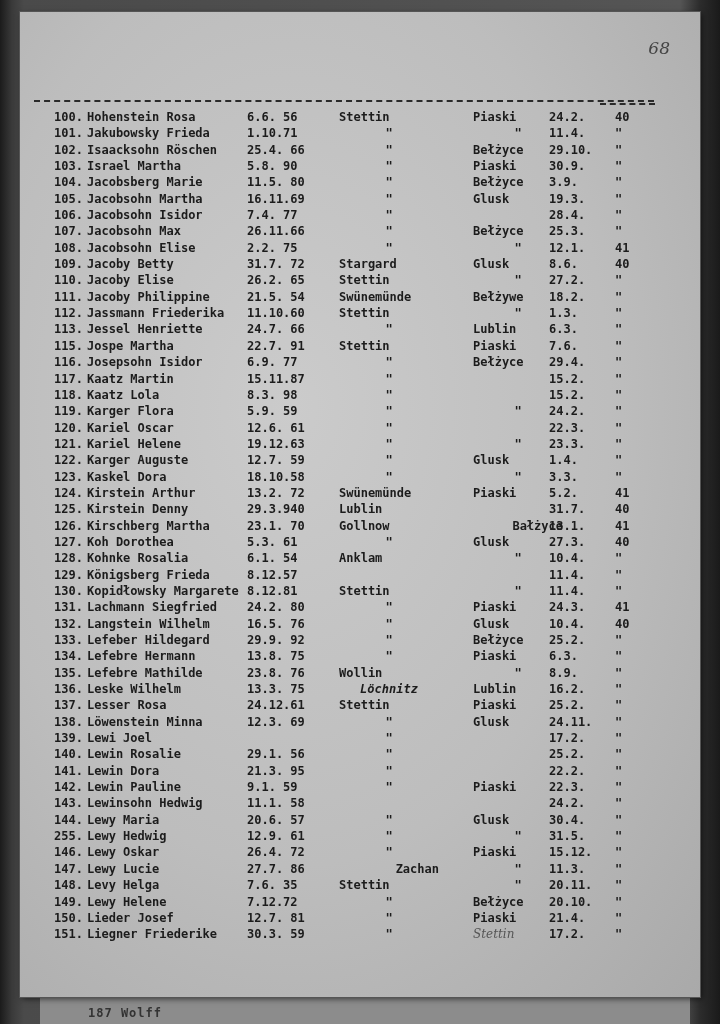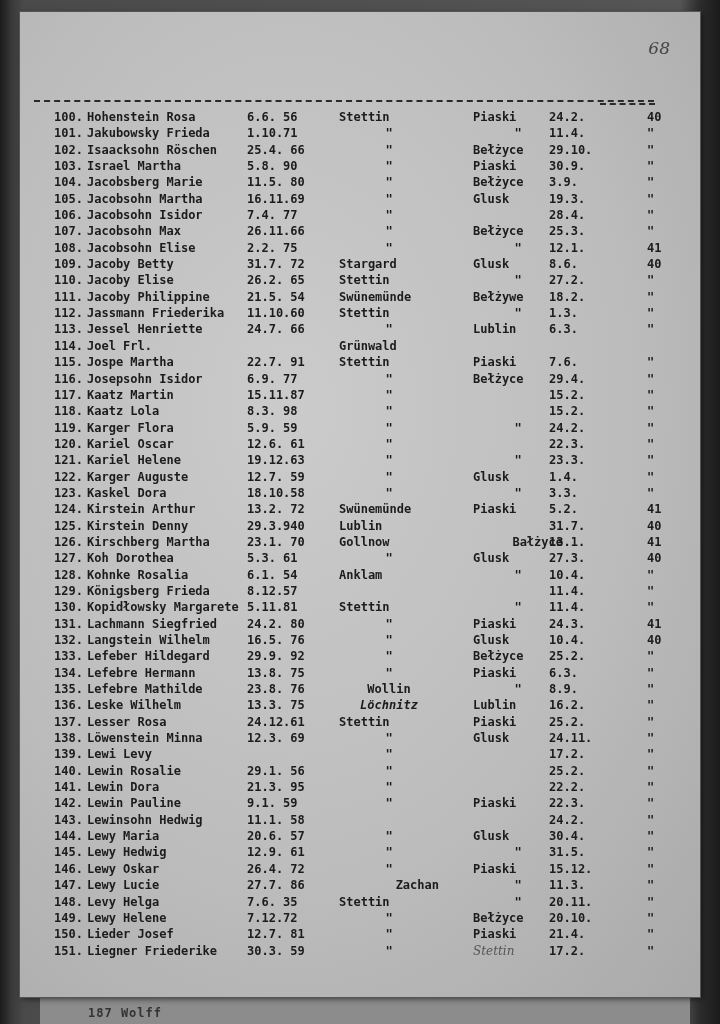--- a/index.html
+++ b/index.html
@@ -52,21 +52,21 @@
     font-size:12px; font-weight:bold; color:#1c1c1c;
     white-space:nowrap;
   }
   .row span { position:absolute; top:0; }
   .c-nr { left:14px; width:42px; text-align:right; }
   .c-name { left:60px; }
   .c-birth { left:220px; width:80px; text-align:left; }
   .c-prev { left:312px; width:100px; }
   .c-now { left:420px; width:90px;margin-left:26px; }
   .c-died-d { left:522px; width:62px; text-align:left; }
-  .c-died-y { left:588px; width:30px;margin-left:32px; }
+  .c-died-y { left:588px; width:30px; }
   .handwritten {
     font-family:"DejaVu Serif", serif; font-style:italic; font-weight:normal; color:#555;
   }
   .dot { text-align:center; }
 </style>
 </head>
 <body>
 
 <div class="backdrop"></div>
 <div class="under-sheet">
@@ -200,29 +200,20 @@
       <div class="row">
         <span class="c-nr">113.</span>
         <span class="c-name">Jessel Henriette</span>
         <span class="c-birth">24.7. 66</span>
         <span class="c-prev dot">"</span>
         <span class="c-now dot" style="text-align: left;">Lublin</span>
         <span class="c-died-d">6.3.</span>
         <span class="c-died-y">"</span>
       </div>
       <div class="row">
-        <span class="c-nr">114.</span>
-        <span class="c-name">Joel        Frl.</span>
-        <span class="c-birth"></span>
-        <span class="c-prev dot" style="text-align: left;">Grünwald</span>
-        <span class="c-now dot"></span>
-        <span class="c-died-d"></span>
-        <span class="c-died-y"></span>
-      </div>
-      <div class="row">
         <span class="c-nr">115.</span>
         <span class="c-name">Jospe Martha</span>
         <span class="c-birth">22.7. 91</span>
         <span class="c-prev dot" style="text-align: left;">Stettin</span>
         <span class="c-now dot" style="text-align: left;">Piaski</span>
         <span class="c-died-d">7.6.</span>
         <span class="c-died-y">"</span>
       </div>
       <div class="row">
         <span class="c-nr">116.</span>
@@ -346,21 +337,21 @@
         <span class="c-name">Königsberg Frieda</span>
         <span class="c-birth">8.12.57</span>
         <span class="c-prev dot"></span>
         <span class="c-now dot"></span>
         <span class="c-died-d">11.4.</span>
         <span class="c-died-y">"</span>
       </div>
       <div class="row">
         <span class="c-nr">130.</span>
         <span class="c-name">Kopidłowsky Margarete</span>
-        <span class="c-birth">5.11.81</span>
+        <span class="c-birth">8.12.81</span>
         <span class="c-prev dot" style="text-align: left;">Stettin</span>
         <span class="c-now dot">"</span>
         <span class="c-died-d">11.4.</span>
         <span class="c-died-y">"</span>
       </div>
       <div class="row">
         <span class="c-nr">131.</span>
         <span class="c-name">Lachmann Siegfried</span>
         <span class="c-birth">24.2. 80</span>
         <span class="c-prev dot">"</span>
@@ -392,21 +383,21 @@
         <span class="c-birth">13.8. 75</span>
         <span class="c-prev dot">"</span>
         <span class="c-now dot" style="text-align: left;">Piaski</span>
         <span class="c-died-d">6.3.</span>
         <span class="c-died-y">"</span>
       </div>
       <div class="row">
         <span class="c-nr">135.</span>
         <span class="c-name">Lefebre Mathilde</span>
         <span class="c-birth">23.8. 76</span>
-        <span class="c-prev dot" style="text-align: center;">Wollin</span>
+        <span class="c-prev dot" style="text-align: left;">Wollin</span>
         <span class="c-now dot">"</span>
         <span class="c-died-d">8.9.</span>
         <span class="c-died-y">"</span>
       </div>
       <div class="row">
         <span class="c-nr">136.</span>
         <span class="c-name">Leske Wilhelm</span>
         <span class="c-birth">13.3. 75</span>
         <span class="c-prev dot" style="text-align: center; font-style: italic;">Löchnitz</span>
         <span class="c-now dot" style="text-align: left;">Lublin</span>
@@ -426,21 +417,21 @@
         <span class="c-nr">138.</span>
         <span class="c-name">Löwenstein Minna</span>
         <span class="c-birth">12.3. 69</span>
         <span class="c-prev dot">"</span>
         <span class="c-now dot" style="text-align: left;">Glusk</span>
         <span class="c-died-d">24.11.</span>
         <span class="c-died-y">"</span>
       </div>
       <div class="row">
         <span class="c-nr">139.</span>
-        <span class="c-name">Lewi Levy</span>
+        <span class="c-name">Lewi Joel</span>
         <span class="c-birth"></span>
         <span class="c-prev dot">"</span>
         <span class="c-now dot"></span>
         <span class="c-died-d">17.2.</span>
         <span class="c-died-y">"</span>
       </div>
       <div class="row">
         <span class="c-nr">140.</span>
         <span class="c-name">Lewin Rosalie</span>
         <span class="c-birth">29.1. 56</span>
@@ -479,21 +470,21 @@
       <div class="row">
         <span class="c-nr">144.</span>
         <span class="c-name">Lewy Maria</span>
         <span class="c-birth">20.6. 57</span>
         <span class="c-prev dot">"</span>
         <span class="c-now dot" style="text-align: left;">Glusk</span>
         <span class="c-died-d">30.4.</span>
         <span class="c-died-y">"</span>
       </div>
       <div class="row">
-        <span class="c-nr">145.</span>
+        <span class="c-nr">255.</span>
         <span class="c-name">Lewy Hedwig</span>
         <span class="c-birth">12.9. 61</span>
         <span class="c-prev dot">"</span>
         <span class="c-now dot">"</span>
         <span class="c-died-d">31.5.</span>
         <span class="c-died-y">"</span>
       </div>
       <div class="row">
         <span class="c-nr">146.</span>
         <span class="c-name">Lewy Oskar</span>

